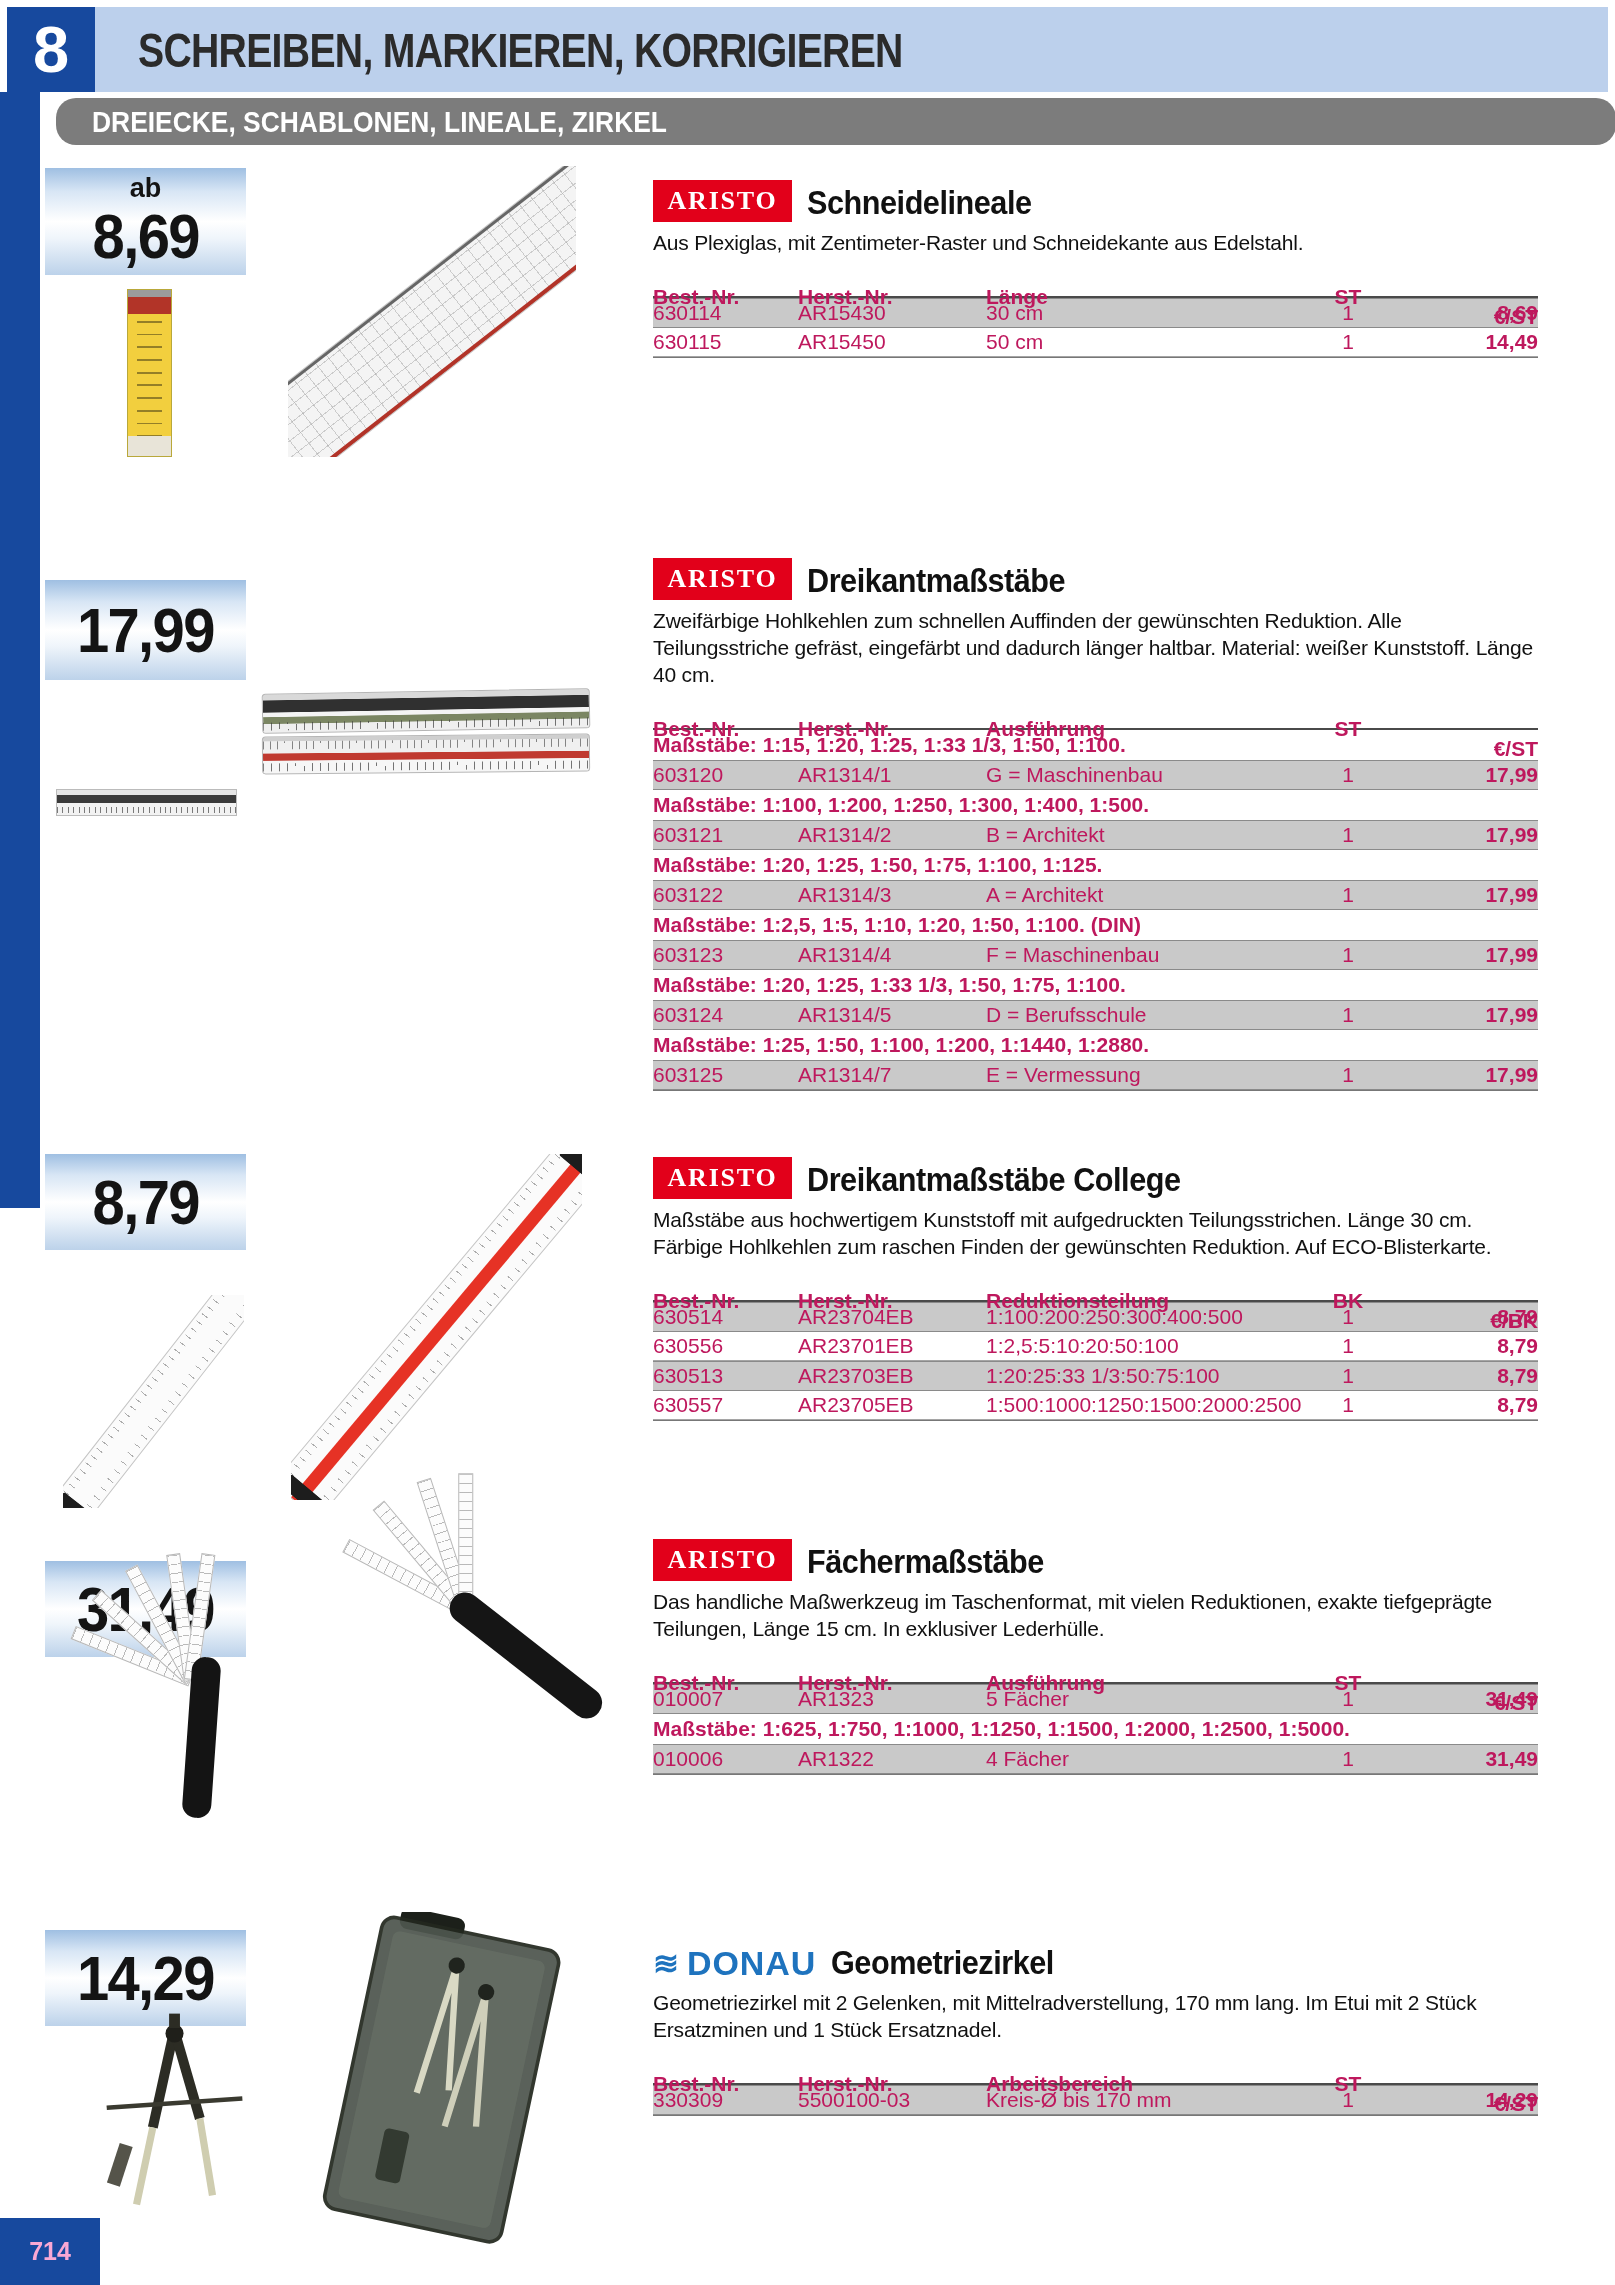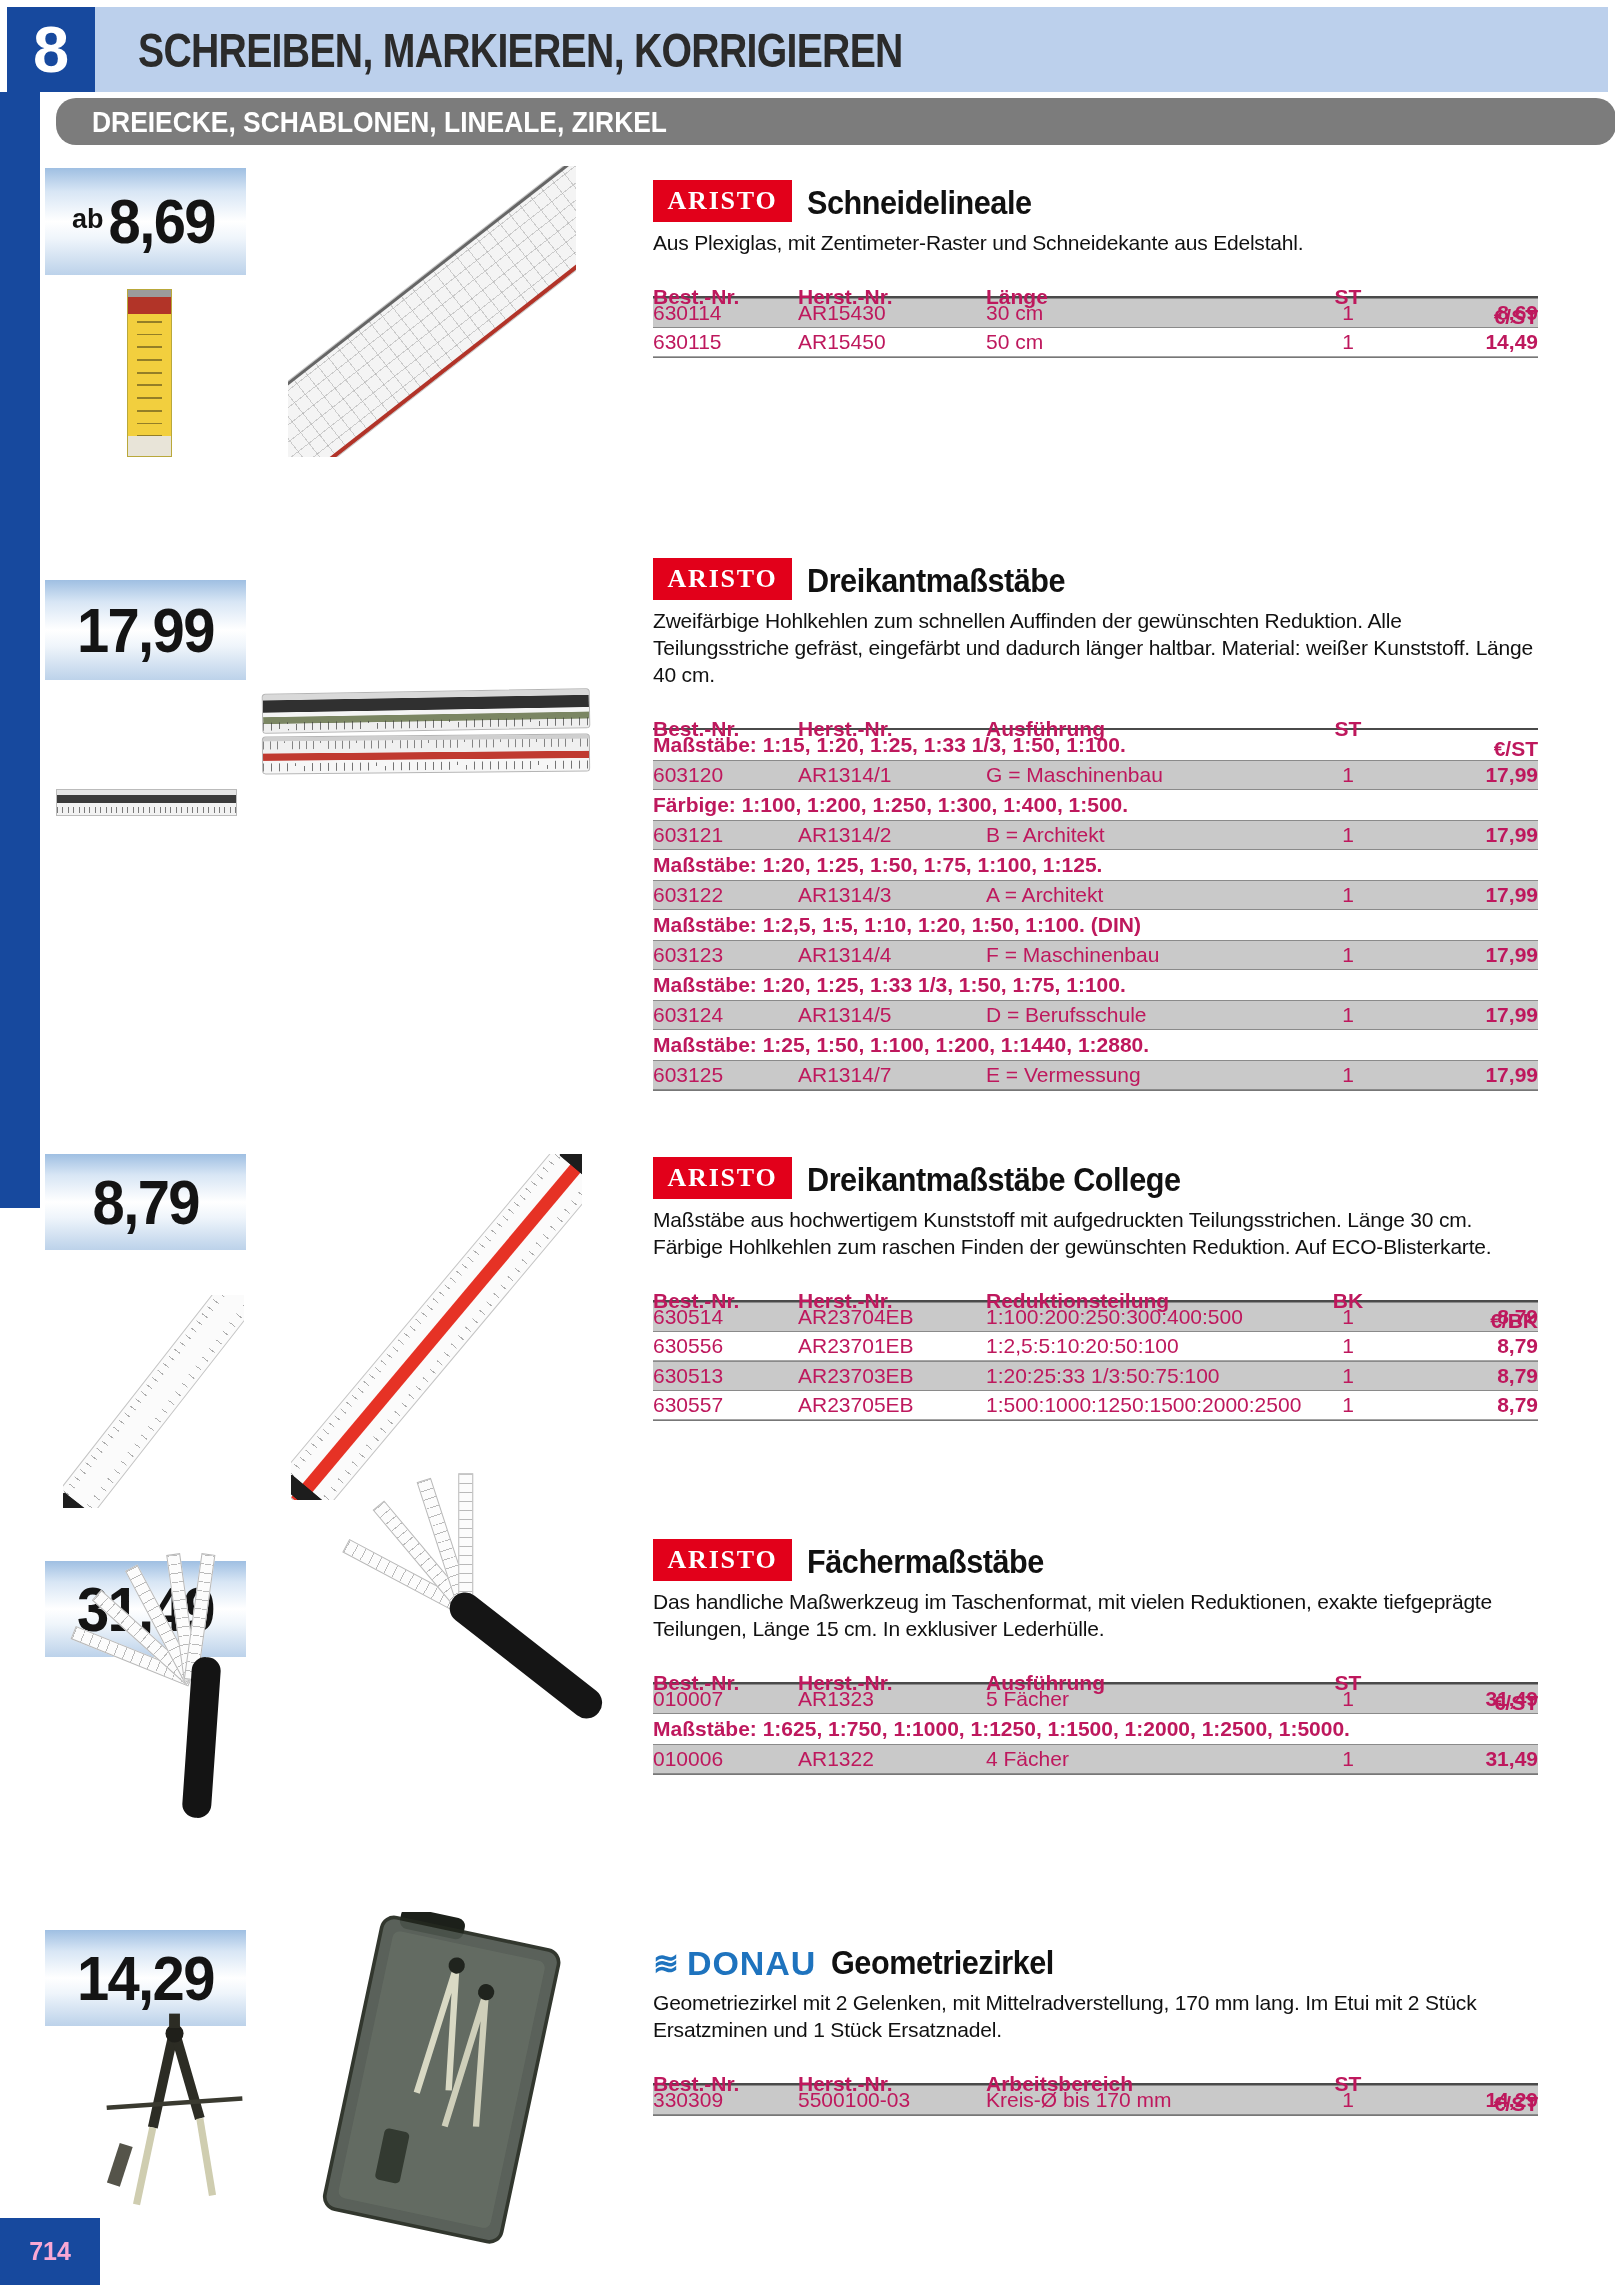--- a/index.html
+++ b/index.html
@@ -31,21 +31,21 @@
   }
   .left-strip { position:absolute; left:0; top:92px; width:40px; height:1116px; background:#17499e; }
   .page-number-box {
     position:absolute; left:0; top:2218px; width:100px; height:67px; background:#17499e;
     color:#f9a8d4; font-weight:bold; font-size:25px; display:flex; align-items:center; justify-content:center;
   }
   
   .price-flag {
     position:absolute; left:45px; width:201px; color:#141414;
     background:linear-gradient(180deg,#9fbfe2 0%,#d8e6f5 22%,#ffffff 50%,#eff5fb 66%,#bcd2ea 100%);
-    display:flex; align-items:center; justify-content:center;
+    display:flex; flex-direction:column; align-items:center; justify-content:center;
   }
   .pf-prefix { font-size:27px; font-weight:bold; line-height:1; margin-bottom:3.6px; }
   .pf-value  { font-size:63px; font-weight:bold; line-height:1; letter-spacing:-1.8px; transform:scaleX(.92); }
   .pf1 { top:168px;  height:107px; }
   .pf2 { top:580px;  height:100px; }
   .pf3 { top:1154px; height:96px; }
   .pf4 { top:1561px; height:96px; }
   .pf5 { top:1930px; height:96px; }
   
   .product { position:absolute; left:653px; width:885px; }
@@ -274,21 +274,21 @@
           <span class="c4">€/ST</span>
         </div>
         <div class="t-note">Maßstäbe: 1:15, 1:20, 1:25, 1:33 1/3, 1:50, 1:100.</div>
         <div class="t-row shade">
           <span class="c0">603120</span>
           <span class="c1">AR1314/1</span>
           <span class="c2">G = Maschinenbau</span>
           <span class="c3">1</span>
           <span class="c4">17,99</span>
         </div>
-        <div class="t-note">Färbige: 1:100, 1:200, 1:250, 1:300, 1:400, 1:500.</div>
+        <div class="t-note">Maßstäbe: 1:100, 1:200, 1:250, 1:300, 1:400, 1:500.</div>
         <div class="t-row shade">
           <span class="c0">603121</span>
           <span class="c1">AR1314/2</span>
           <span class="c2">B = Architekt</span>
           <span class="c3">1</span>
           <span class="c4">17,99</span>
         </div>
         <div class="t-note">Maßstäbe: 1:20, 1:25, 1:50, 1:75, 1:100, 1:125.</div>
         <div class="t-row shade">
           <span class="c0">603122</span>

